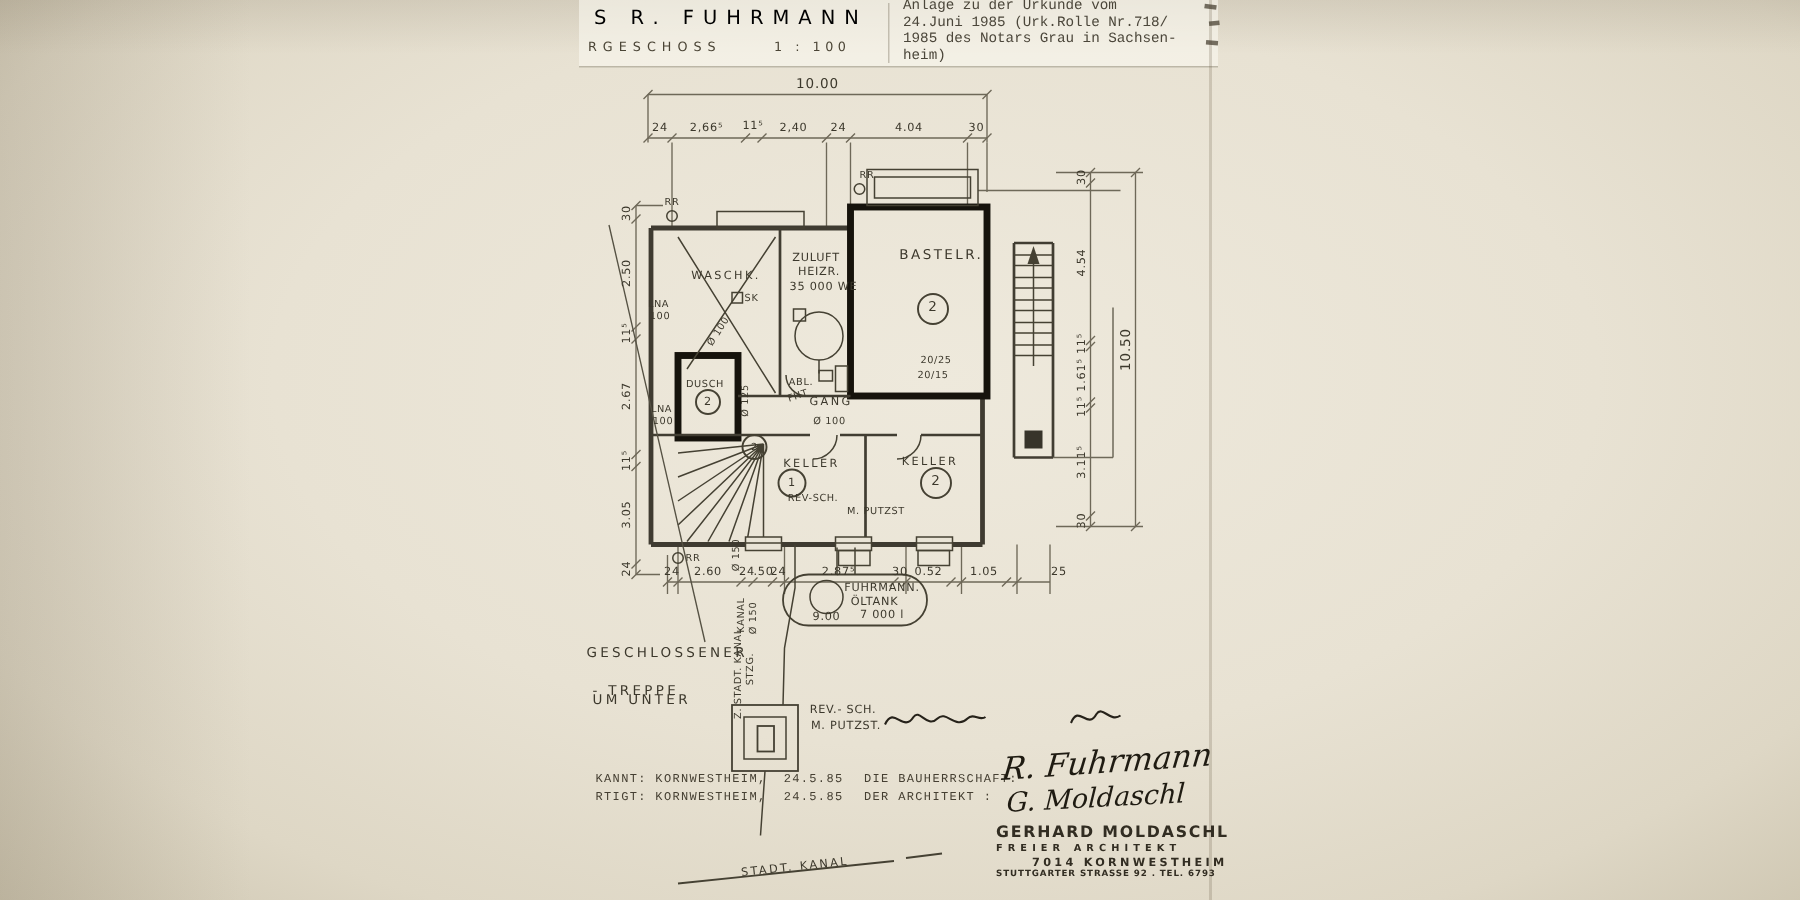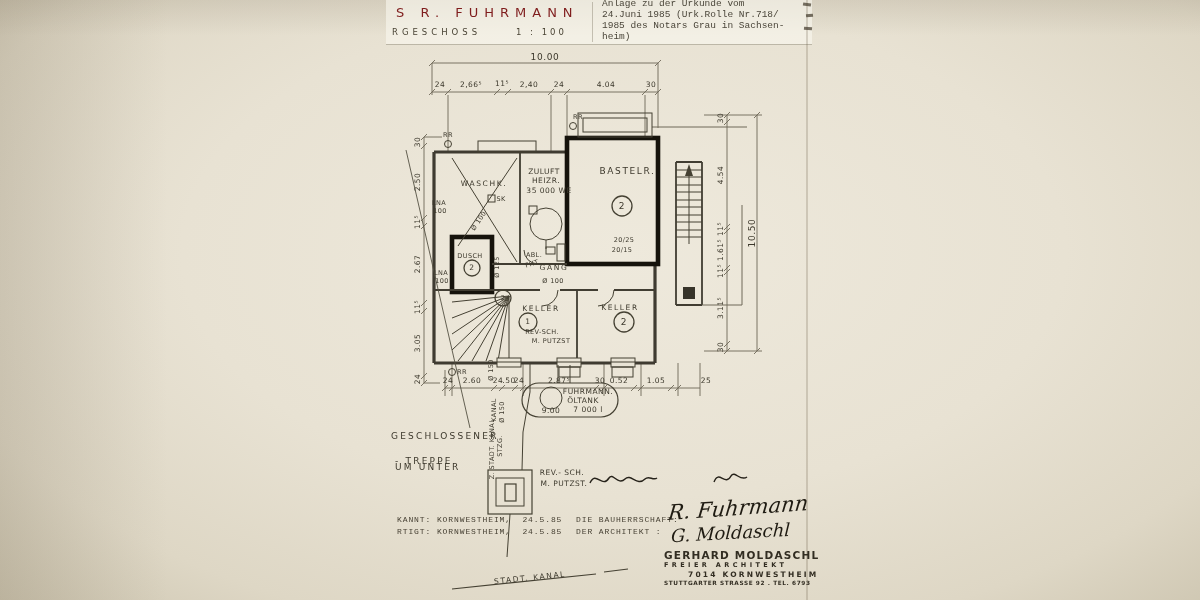--- a/index.html
+++ b/index.html
@@ -21,21 +21,21 @@
   .s7{font-size:7.5px;letter-spacing:.5px;}
   .s8{font-size:9px;letter-spacing:.6px;}
   .ls1{letter-spacing:1.6px;}
   .ls2{letter-spacing:2.2px;}
   .rv{transform:translate(-50%,-50%) rotate(-90deg);}
   .rd{transform:translate(-50%,-50%) rotate(-57deg);}
   .r15{transform:translate(-50%,-50%) rotate(-18deg);}
   .r5{transform:translate(-50%,-50%) rotate(-6deg);}
   
   .mono{position:absolute;font-family:"Liberation Mono","DejaVu Sans Mono",monospace;color:#453f32;white-space:pre;}
-  #hdr-name{left:396px;top:5px;font-size:13px;letter-spacing:6px;color:#7f1d1d;font-family:"DejaVu Sans",sans-serif;position:absolute;}
+  #hdr-name{left:396px;top:5px;font-size:13px;letter-spacing:6px;color:#000000;font-family:"DejaVu Sans",sans-serif;position:absolute;}
   #hdr-floor{left:392px;top:27px;font-size:8.5px;letter-spacing:4px;color:#4a4435;position:absolute;}
   #hdr-scale{left:516px;top:27px;font-size:8.5px;letter-spacing:3px;color:#4a4435;position:absolute;}
   .note-line{left:602px;font-size:9.5px;line-height:11.5px;letter-spacing:0;color:#4b463a;}
   .footer-line{font-size:8px;letter-spacing:.9px;}
   
   .stamp{position:absolute;left:664px;color:#322d22;white-space:pre;}
   #stamp-name{top:549px;font-size:10.5px;font-weight:bold;letter-spacing:1.2px;}
   #stamp-title{top:561px;font-size:6.5px;letter-spacing:3.4px;font-weight:bold;}
   #stamp-city{top:570px;font-size:7.5px;letter-spacing:2.2px;font-weight:bold;margin-left:24px;}
   #stamp-addr{top:580px;font-size:5.8px;letter-spacing:.6px;font-weight:bold;}
@@ -199,21 +199,21 @@
     <div class="lb s6" style="left: 624px; top: 240px;">20/25</div>
     <div class="lb s6" style="left: 622px; top: 250px;">20/15</div>
     <div class="lb s6" style="left: 534px; top: 255px;">ABL.</div>
     <div class="lb s6 r15" style="left: 532px; top: 264px;">FHT</div>
     <div class="lb s7 ls1" style="left: 554px; top: 268px;">GANG</div>
     <div class="lb s6" style="left: 470px; top: 256px;">DUSCH</div>
     <div class="lb s7" style="left: 472px; top: 268px;">2</div>
     <div class="lb s7 ls1" style="left: 541px; top: 309px;">KELLER</div>
     <div class="lb s7" style="left: 528px; top: 322px;">1</div>
     <div class="lb s6" style="left: 542px; top: 332px;">REV-SCH.</div>
-    <div class="lb s6" style="left: 533px; top: 341px; padding-left: 36px;">M. PUTZST</div>
+    <div class="lb s6" style="left: 566px; top: 341px; padding-left: 36px;">M. PUTZST</div>
     <div class="lb s7 ls1" style="left: 620px; top: 308px;">KELLER</div>
     <div class="lb s8" style="left: 624px; top: 322px;">2</div>
     <div class="lb s6" style="left: 503px; top: 298px;">2</div>
     <div class="lb s6" style="left: 439px; top: 203px;">LNA</div>
     <div class="lb s6" style="left: 440px; top: 211px;">100</div>
     <div class="lb s6" style="left: 441px; top: 273px;">LNA</div>
     <div class="lb s6" style="left: 442px; top: 281px;">100</div>
     <div class="lb s6" style="left: 448px; top: 135px;">RR</div>
     <div class="lb s6" style="left: 578px; top: 117px;">RR</div>
     <div class="lb s6" style="left: 462px; top: 372px;">RR</div>

